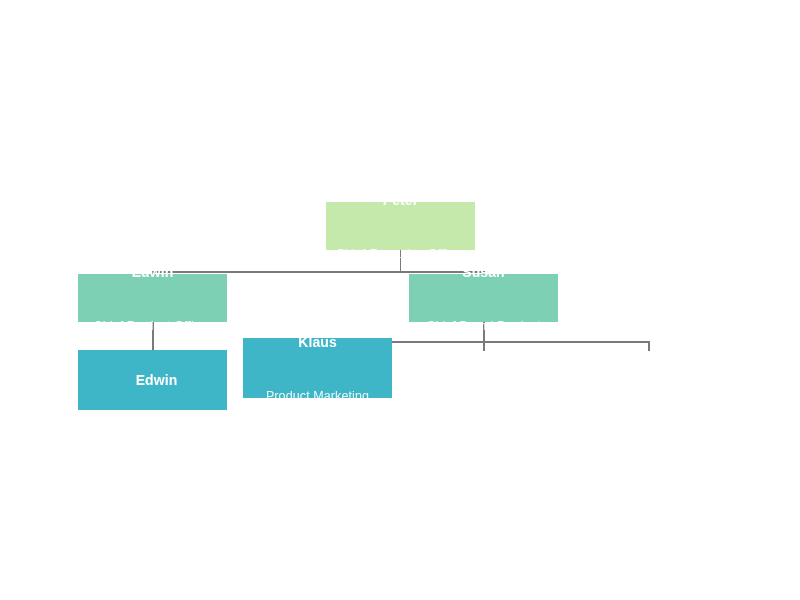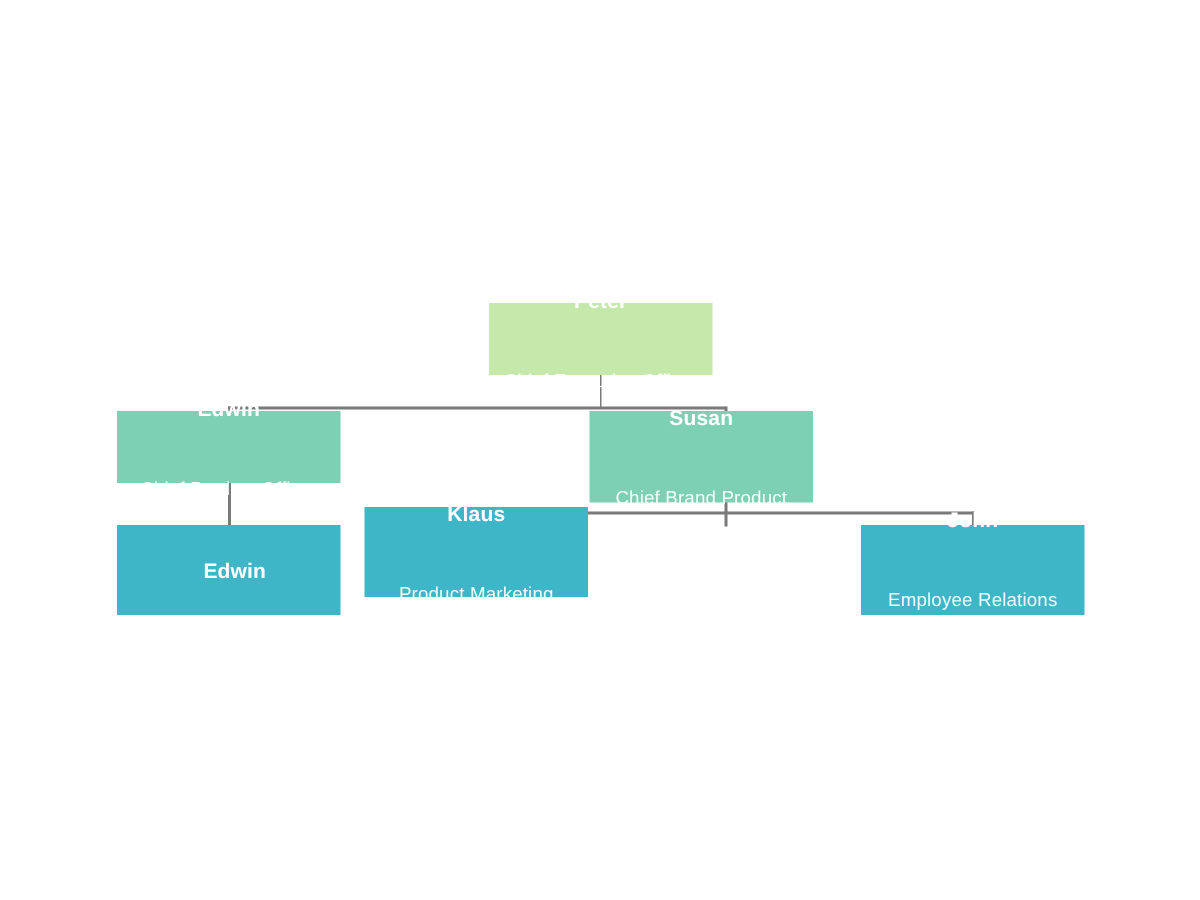--- a/index.html
+++ b/index.html
@@ -86,33 +86,29 @@
   <div class="node level-0" style="left:326px; top:202px; width:149px; height:48px;">
     <div class="node-name">Peter</div>
     <div class="node-title">Chief Executive Officer</div>
   </div>
 
   <div class="node level-1" style="left:78px; top:274px; width:149px; height:48px;">
     <div class="node-name">Edwin</div>
     <div class="node-title">Chief Product Officer</div>
   </div>
 
-  <div class="node level-1" style="left:393px; top:274px; width:149px; height:61px;">
+  <div class="node level-1" style="left:409px; top:274px; width:149px; height:48px;">
     <div class="node-name">Susan</div>
     <div class="node-title">Chief Brand Product</div>
   </div>
 
   <div class="node level-2" style="left:78px; top:350px; width:149px; height:60px;padding-left:14px;">
     <div class="node-name">Edwin</div>
   </div>
 
   <div class="node level-2" style="left:243px; top:338px; width:149px; height:60px;">
     <div class="node-name">Klaus</div>
     <div class="node-title">Product Marketing</div>
   </div>
 
 
-  <div class="node level-2" style="left:574px; top:350px; width:149px; height:60px;">
-    <div class="node-name">John</div>
-    <div class="node-title" style="max-width:130px;">Employee Relations (HR)</div>
-  </div>
 
 </div>
 
 </body></html>

